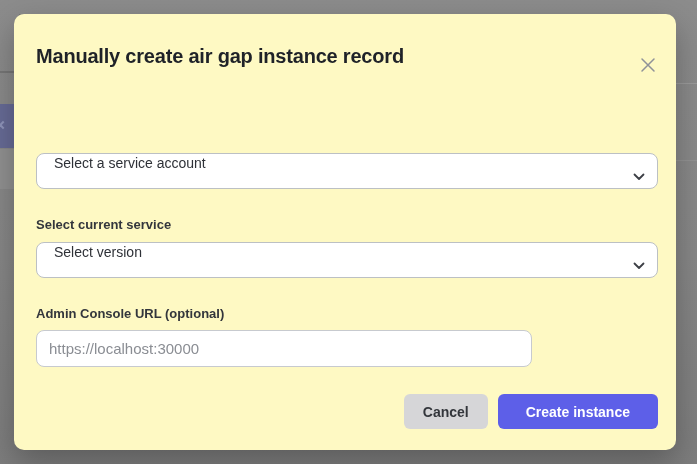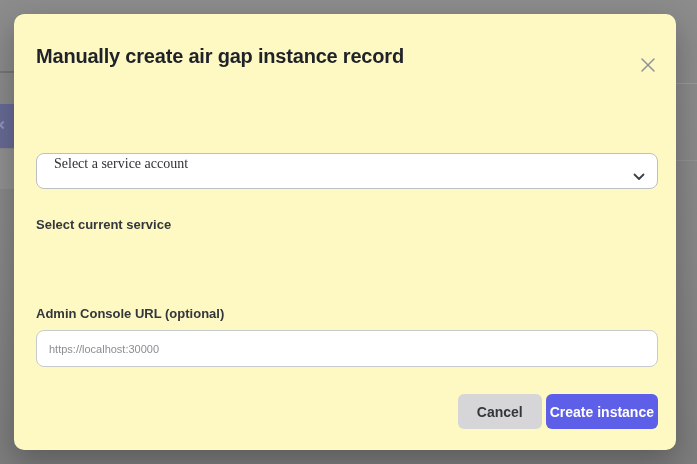--- a/index.html
+++ b/index.html
@@ -73,51 +73,51 @@
   .control-wrap { position: absolute; left: 22px; width: 622px; }
   .wrap-1 { top: 139px; }
   .wrap-2 { top: 228px; }
 
   select.control {
     -webkit-appearance: none; -moz-appearance: none; appearance: none;
     width: 100%; height: 36px;
     border: 1px solid #bcc0c4; border-radius: 8px;
     background: #ffffff;
     padding: 0 36px 16px 17px;
-    font-family: Liberation Serif, serif;
+    font-family: Liberation Sans, sans-serif;
     font-size: 14px; color: #2e3137;
     cursor: pointer;
   }
   .chevron {
     position: absolute; right: 13px; top: 14px; pointer-events: none;
   }
 
   .text-input {
     position: absolute; left: 22px; top: 316px;
-    width: 622px; height: 37px;
+    width: 496px; height: 37px;
     border: 1px solid #c7cacf; border-radius: 8px;
     padding: 0 12px;
     font-family: "Liberation Sans", "DejaVu Sans", sans-serif;
-    font-size: 11px; color: #2e3137;
+    font-size: 15px; color: #2e3137;
   }
   .text-input::placeholder { color: #8a8d93; opacity: 1; }
 
   .footer {
     position: absolute; right: 18px; top: 380px;
-    display: flex; gap: 4px;
+    display: flex; gap: 10px;
   }
   .btn {
     height: 35px; border: none; border-radius: 6px;
     font-family: "Liberation Sans", "DejaVu Sans", sans-serif;
     font-size: 14px; font-weight: 700;
     cursor: pointer;
     display: inline-flex; align-items: center; justify-content: center;
   }
   .btn-cancel { background: #d6d6d8; color: #33363b; padding: 0 19px; }
-  .btn-create { background: #5d5fe8; color: #ffffff; padding: 0 4px; }
+  .btn-create { background: #5d5fe8; color: #ffffff; padding: 0 28px; }
 </style>
 </head>
 <body>
 
 <div class="bg-partial-text">in</div>
 <div class="bg-line-left"></div>
 <div class="bg-line-right-1"></div>
 <div class="bg-line-right-2"></div>
 <div class="bg-accent-bar" style="background:#676b96;"></div>
 <div class="bg-accent-glyph"></div>
@@ -140,20 +140,30 @@
       <option>Select a service account</option>
     </select>
     <span class="chevron">
       <svg width="12" height="8" viewBox="0 0 12 8">
         <path d="M1.5 1.5 L6 6 L10.5 1.5" stroke="#3c3f45" stroke-width="1.8" fill="none" stroke-linecap="round" stroke-linejoin="round"></path>
       </svg>
     </span>
   </div>
 
   <label class="field-label label-2">Select current service</label>
+  <div class="control-wrap wrap-2">
+    <select class="control">
+      <option>Select version</option>
+    </select>
+    <span class="chevron">
+      <svg width="12" height="8" viewBox="0 0 12 8">
+        <path d="M1.5 1.5 L6 6 L10.5 1.5" stroke="#3c3f45" stroke-width="1.8" fill="none" stroke-linecap="round" stroke-linejoin="round"></path>
+      </svg>
+    </span>
+  </div>
 
   <label class="field-label label-3">Admin Console URL (optional)</label>
   <input class="text-input" type="text" placeholder="https://localhost:30000" style="">
 
   <div class="footer">
     <button class="btn btn-cancel">Cancel</button>
     <button class="btn btn-create">Create instance</button>
   </div>
 
 </div>

